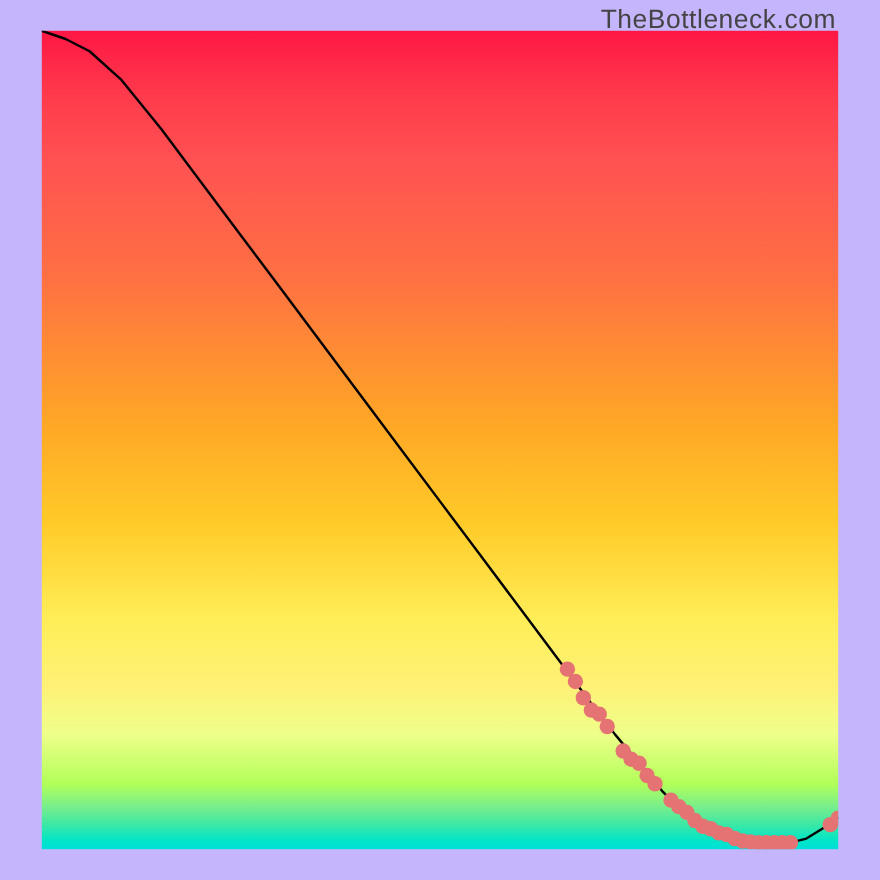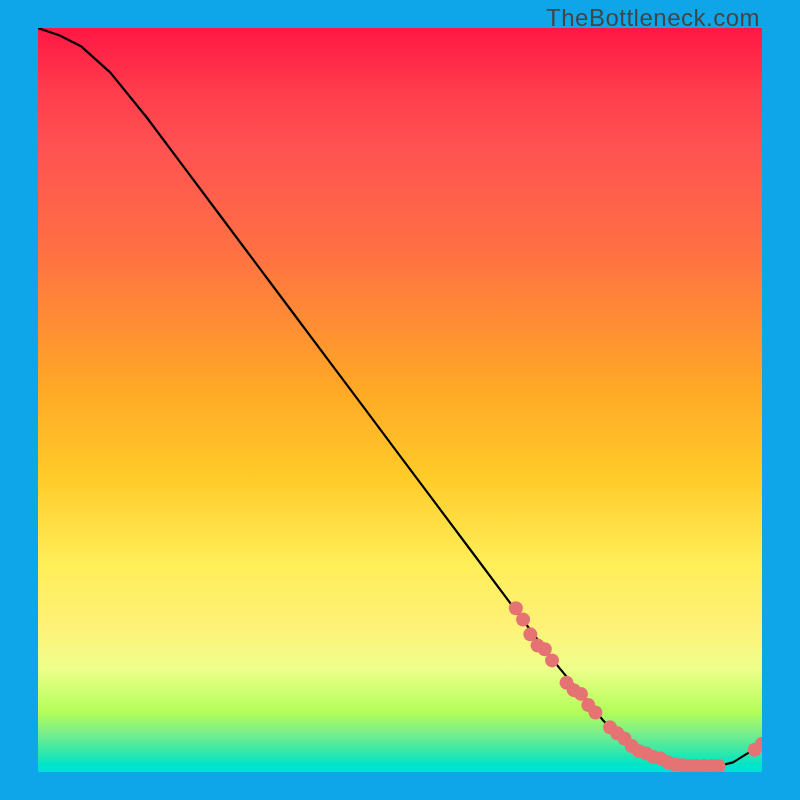--- a/index.html
+++ b/index.html
@@ -8,21 +8,21 @@
     width: 800px;
     height: 800px;
     background: #000;
     overflow: hidden;
     font-family: Arial, Helvetica, sans-serif;
   }
   .container {
     position: relative;
     width: 800px;
     height: 800px;
-    background: #0ea5e9;
+    background: #c4b5fd;
   }
   .plot-area {
     position: absolute;
     left: 38px;
     top: 28px;
     width: 724px;
     height: 744px;
     
     background: linear-gradient(to bottom,
       #ff1744 0%,

